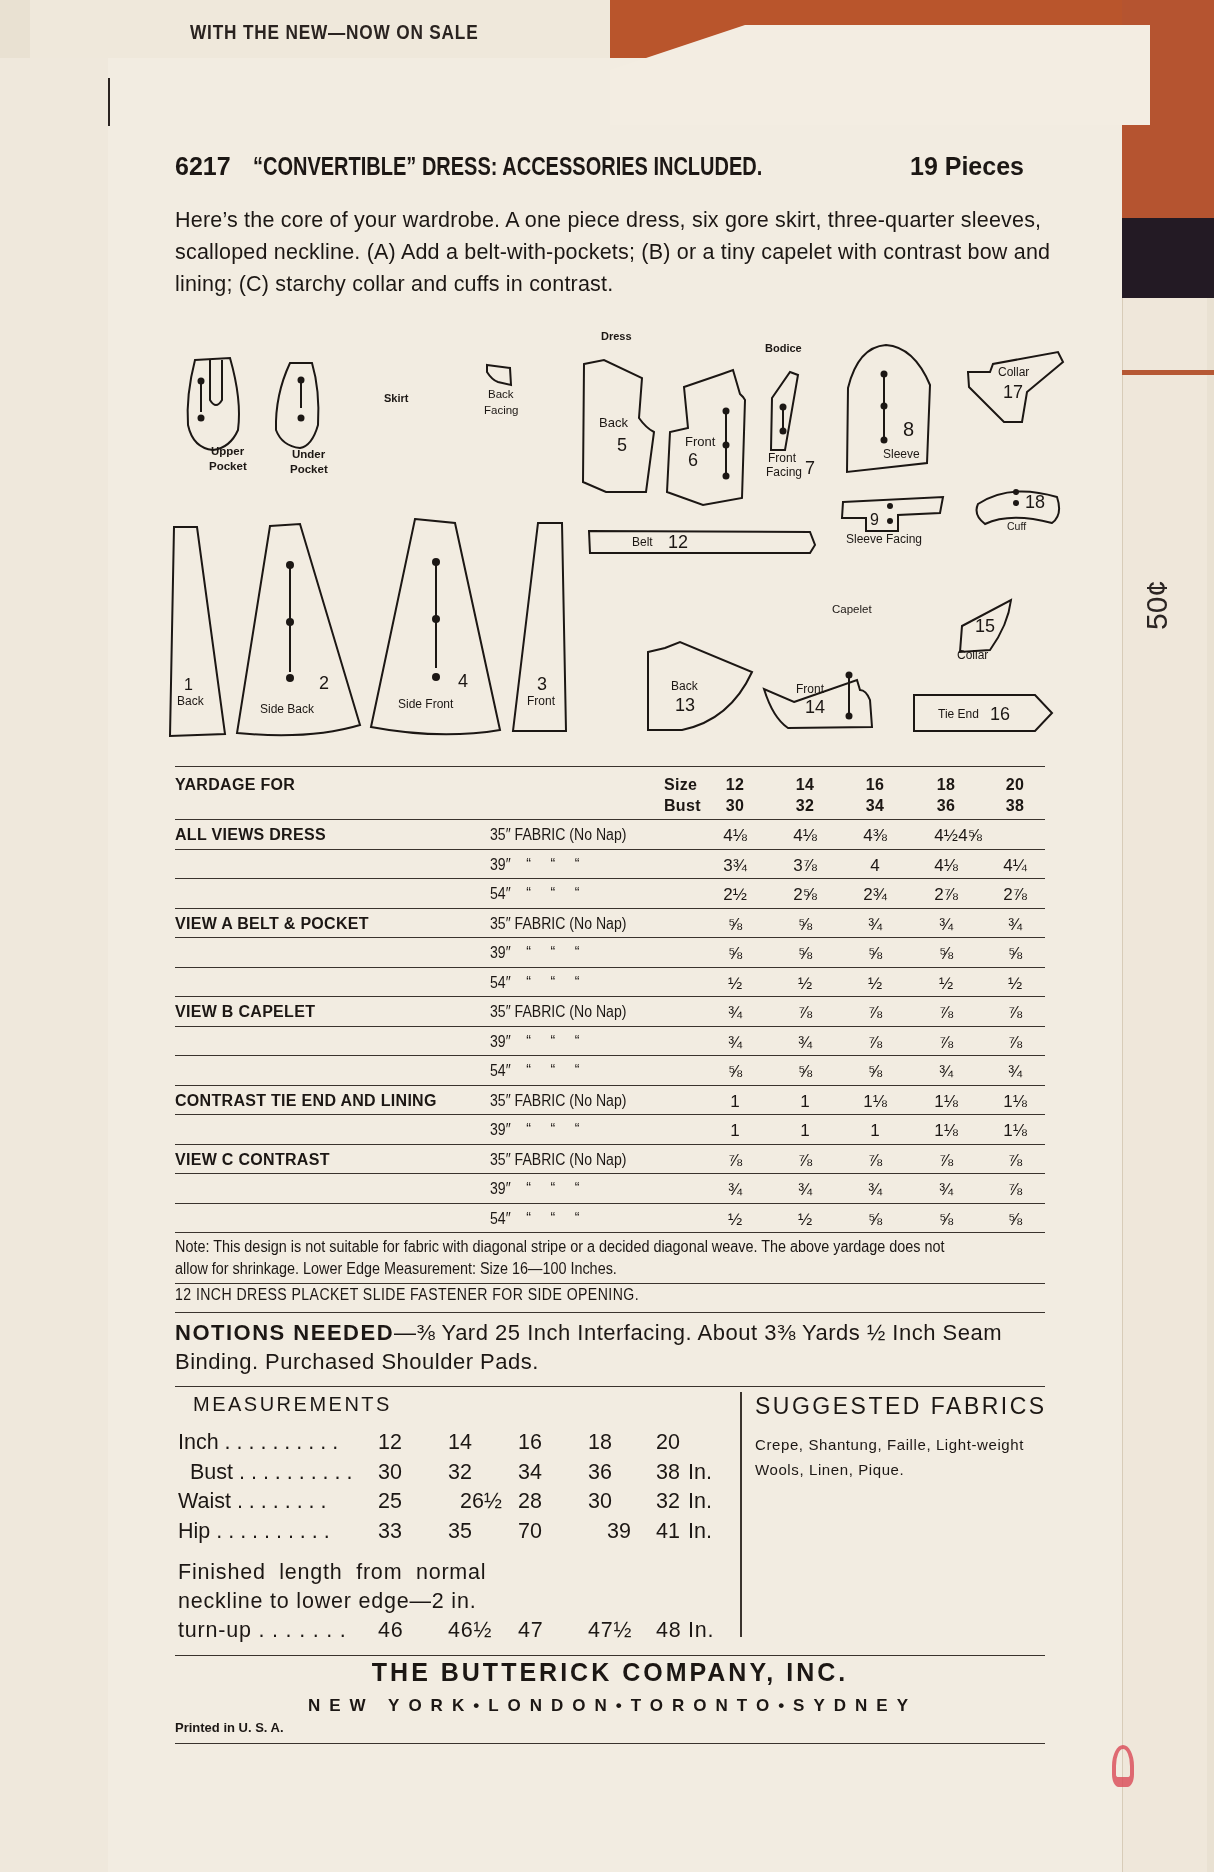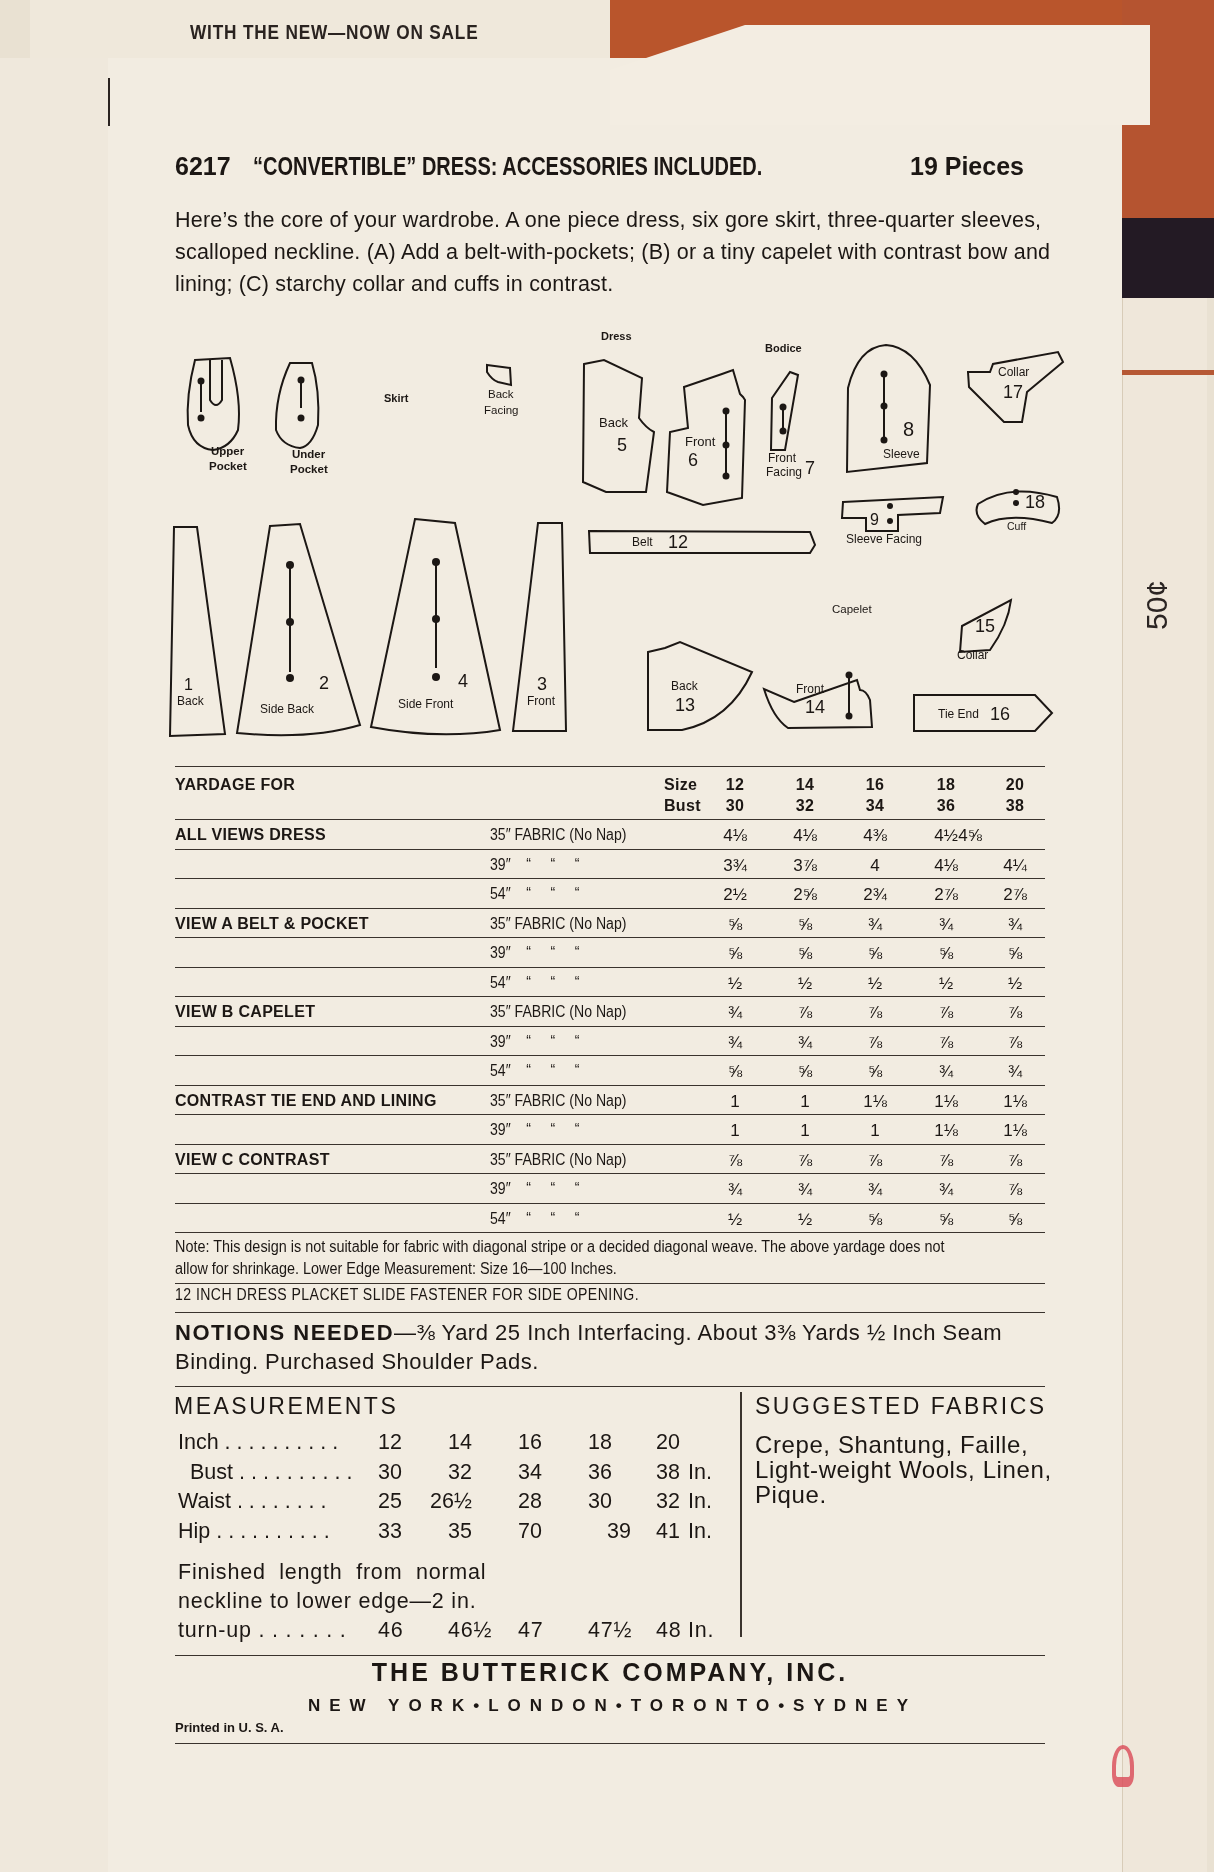--- a/index.html
+++ b/index.html
@@ -28,28 +28,28 @@
   .row{position:absolute;left:0;width:870px;height:29px;border-top:1.5px solid #3a332d;font-size:16px;}
   .row span{position:absolute;top:6px;white-space:nowrap;}
   .sec{font-weight:bold;letter-spacing:0.3px;}
   .fab{left:315px;transform:scaleX(0.88);transform-origin:left;}
   .v{text-align:center;width:40px;}
   .note{left:175px;top:1236px;width:880px;font-size:16px;line-height:22px;transform:scaleX(0.9);transform-origin:left;}
   .rule{height:0;border-top:1.5px solid #3a332d;}
   .placket{left:175px;top:1286px;font-size:16px;letter-spacing:0.5px;transform:scaleX(0.88);transform-origin:left;}
   .notions{left:175px;top:1318px;width:880px;font-size:22px;line-height:29px;letter-spacing:0.5px;}
   .notions b{font-weight:bold;letter-spacing:1.5px;}
-  .meas-title{left:174px;top:1393px;font-size:23px;letter-spacing:2.5px;}
+  .meas-title{left:193px;top:1393px;font-size:20px;letter-spacing:2.5px;}
   .meas{left:178px;top:1428px;font-size:21.5px;line-height:29.5px;}
   .meas .r{position:relative;height:29.5px;white-space:nowrap;}
   .meas .r span{position:absolute;}
   .finish{left:178px;top:1558px;font-size:21.5px;line-height:29px;letter-spacing:0.8px;}
   .vdiv{left:740px;top:1392px;width:1.5px;height:245px;background:#3a332d;}
   .sug-title{left:755px;top:1393px;font-size:23px;letter-spacing:2.5px;}
-  .sug{left:755px;top:1432px;width:300px;font-size:24px;line-height:25px;letter-spacing:0.6px;}
+  .sug{left:755px;top:1432px;width:300px;font-size:15px;line-height:25px;letter-spacing:0.6px;}
   .company{left:175px;top:1658px;width:870px;text-align:center;font-size:25px;font-weight:bold;letter-spacing:3px;}
   .cities{left:170px;top:1696px;width:885px;font-size:17px;font-weight:bold;letter-spacing:9px;display:flex;justify-content:center;}
   .printed{left:175px;top:1720px;width:870px;text-align:left;font-size:13px;font-weight:bold;}
   .redmark{left:1112px;top:1745px;width:14px;height:28px;border-radius:50% 50% 30% 30%;border:4px solid #d94a56;border-bottom-width:10px;opacity:0.8;}
 </style>
 </head>
 <body>
 
 <div class="abs orange-top"></div>
 <div class="abs top-strip"></div>
@@ -368,21 +368,21 @@
       <span style="left: 200px;">30</span>
       <span style="left: 270px;">32</span>
       <span style="left: 340px;">34</span>
       <span style="left: 410px;">36</span>
       <span style="left: 478px;">38</span>
       <span style="left: 510px;">In.</span>
     </div>
     <div class="r">
       <span style="left: 0px;">Waist . . . . . . . .</span>
       <span style="left: 200px;">25</span>
-      <span style="left: 252px;">26½</span>
+      <span style="left: 282px;">26½</span>
       <span style="left: 340px;">28</span>
       <span style="left: 410px;">30</span>
       <span style="left: 478px;">32</span>
       <span style="left: 510px;">In.</span>
     </div>
     <div class="r">
       <span style="left: 0px;">Hip . . . . . . . . . .</span>
       <span style="left: 200px;">33</span>
       <span style="left: 270px;">35</span>
       <span style="left: 340px;">70</span>

